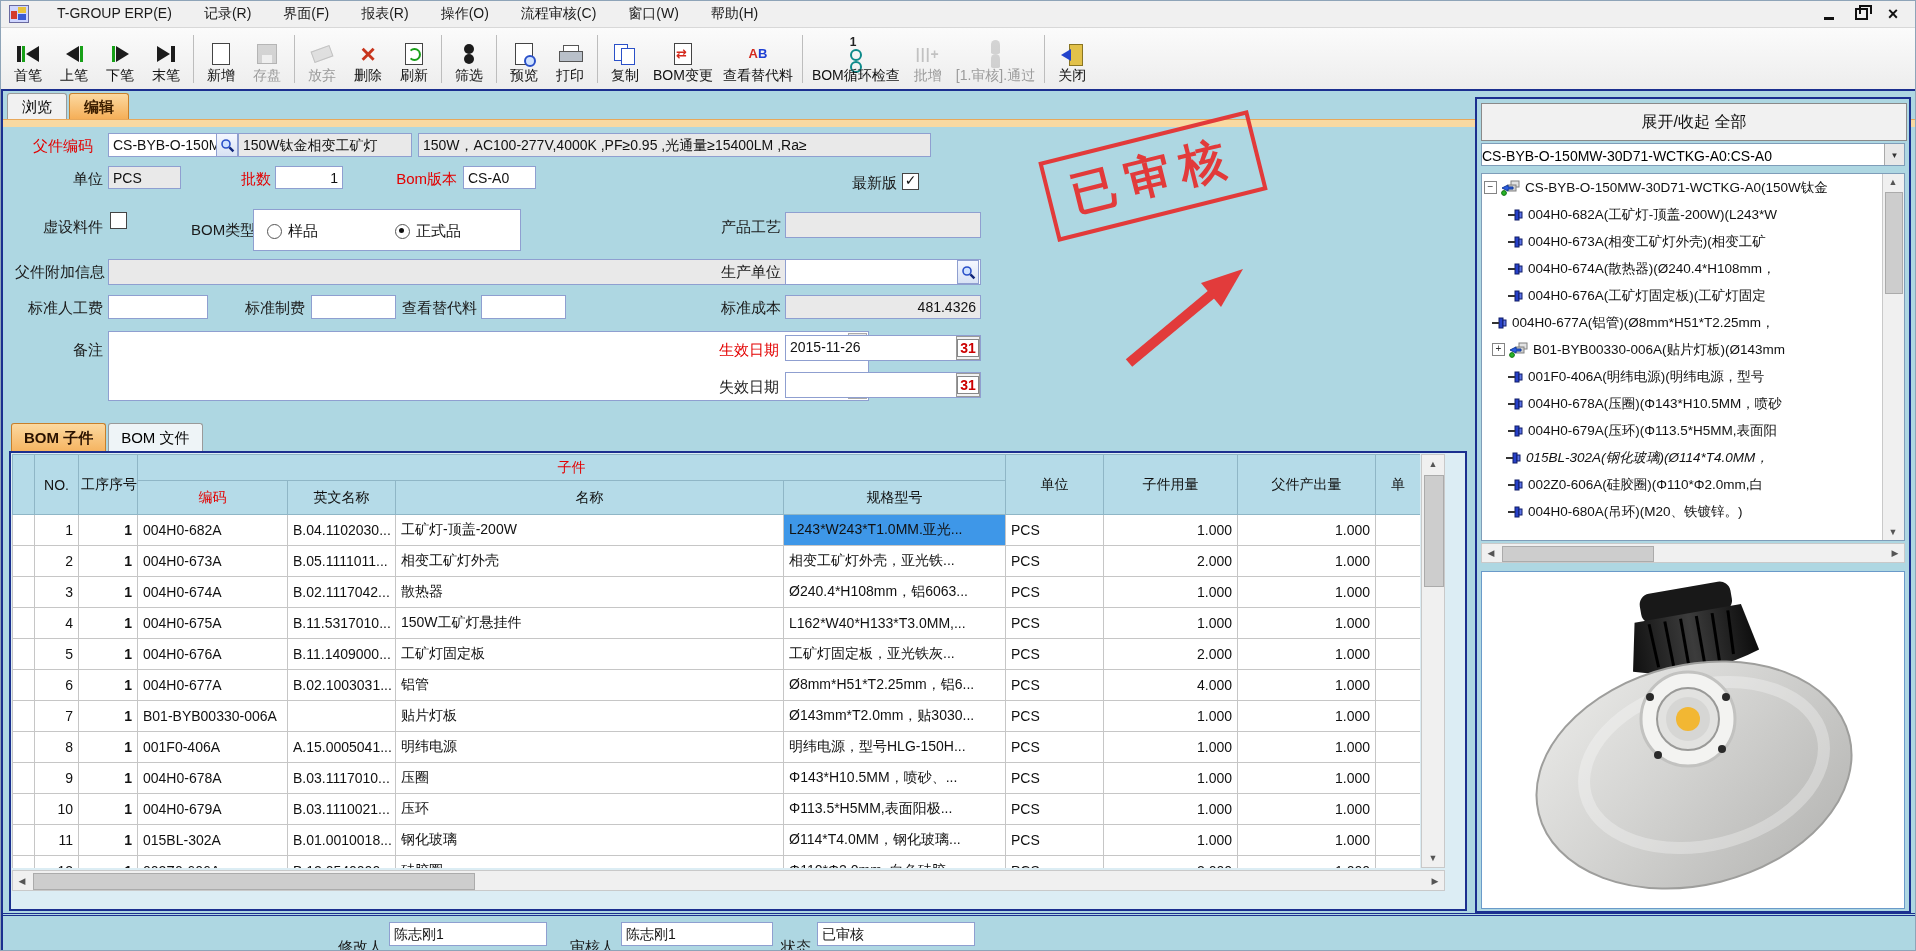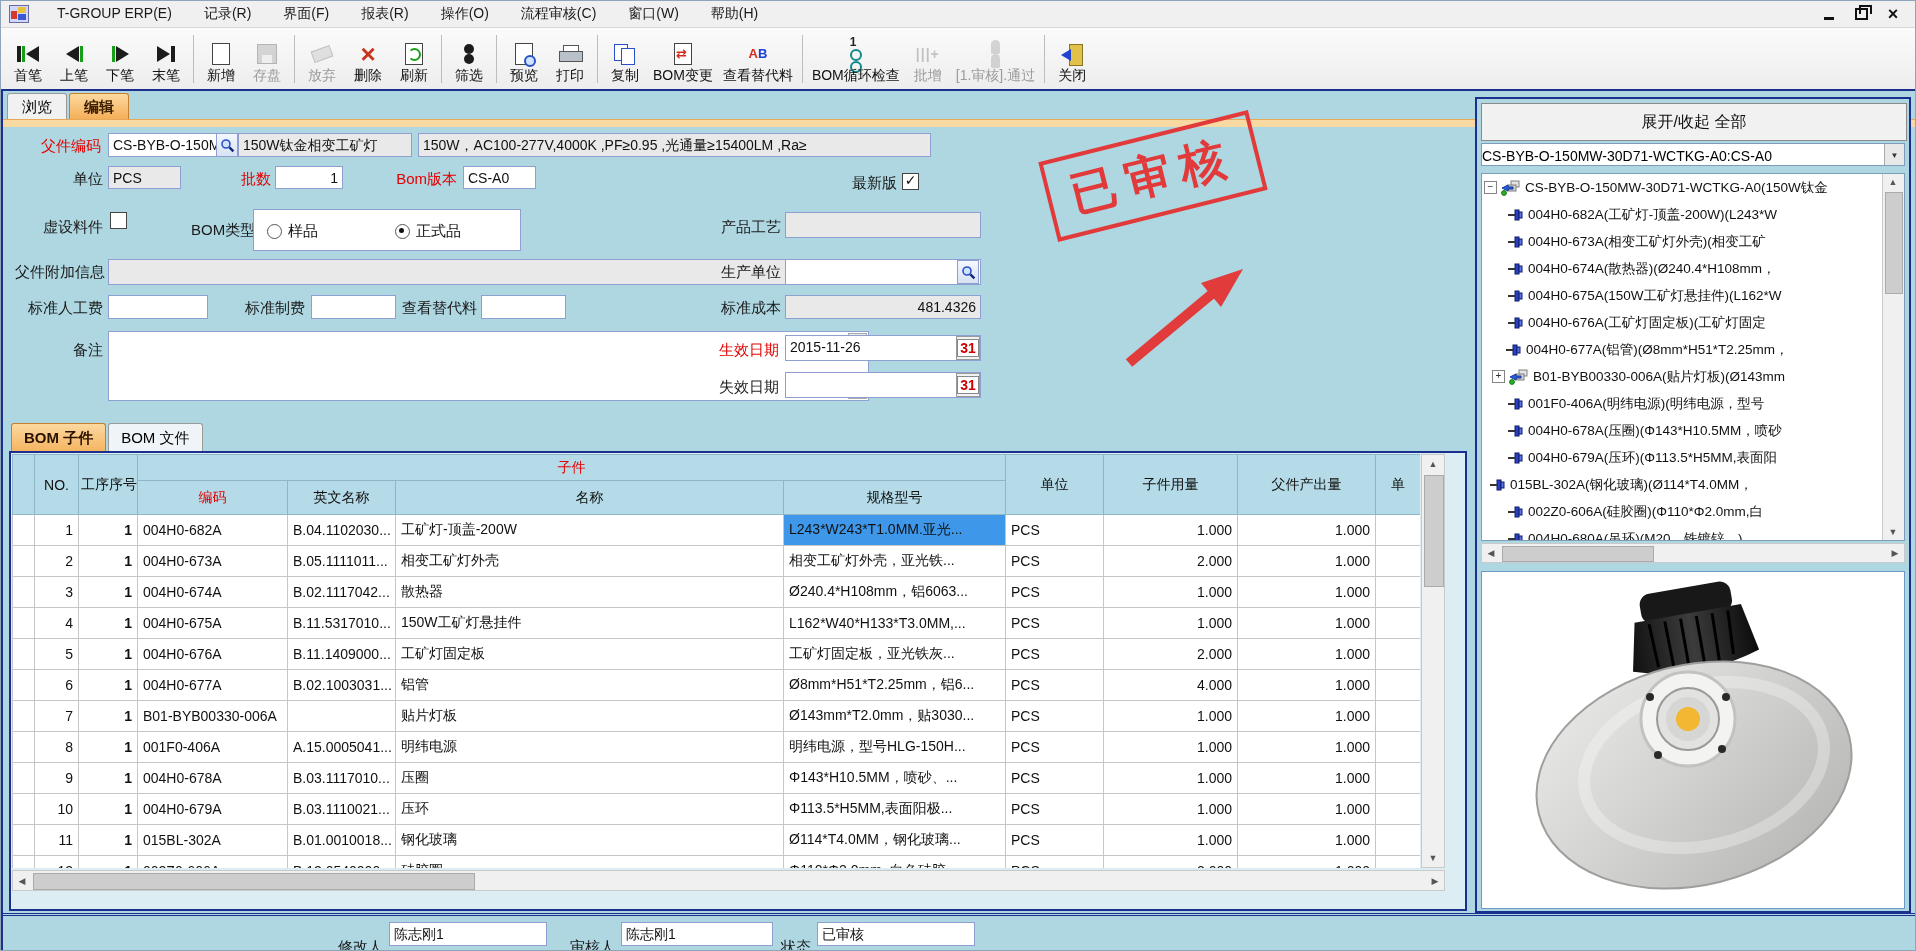--- a/index.html
+++ b/index.html
@@ -307,21 +307,21 @@
     </div>
 
   <div class="client">
 
     <div class="main-tabs">
       <div class="mtab">浏览</div>
       <div class="mtab active">编辑</div>
     </div>
     <div class="orange-strip"></div>
 
-    <div class="lbl red" style="left:18px;top:46px;width:80px;">父件编码</div>
+    <div class="lbl red" style="left:10px;top:46px;width:80px;">父件编码</div>
     <div class="fld" style="left:105px;top:42px;width:109px;height:24px;">CS-BYB-O-150MW-3</div>
     <div class="sbtn" style="left:213px;top:42px;">
         <svg width="15" height="15" viewBox="0 0 15 15">
           <circle cx="6" cy="6" r="4" fill="#cfe2ff" stroke="#2a50c8" stroke-width="1.6"></circle>
           <line x1="9.4" y1="9.4" x2="13.4" y2="13.4" stroke="#10267a" stroke-width="2.4"></line>
         </svg>
       </div>
     <div class="fld ro" style="left:235px;top:42px;width:174px;height:24px;">150W钛金相变工矿灯</div>
     <div class="fld ro" style="left:415px;top:42px;width:513px;height:24px;">150W，AC100-277V,4000K ,PF≥0.95 ,光通量≥15400LM ,Ra≥</div>
 
@@ -650,31 +650,23 @@
                 <line x1="0" y1="7" x2="7" y2="7" stroke="#333" stroke-width="2"></line>
               </svg>
               <span class="tlabel">004H0-674A(散热器)(Ø240.4*H108mm，</span>
             </div>
             <div class="titem" style="padding-left: 26px;">
               <svg width="16" height="14" viewBox="0 0 16 14" style="flex:none">
                 <rect x="7" y="2" width="4" height="10" fill="#2741c9" stroke="#101d66"></rect>
                 <rect x="11" y="4" width="3" height="6" fill="#5d74e8" stroke="#101d66"></rect>
                 <line x1="0" y1="7" x2="7" y2="7" stroke="#333" stroke-width="2"></line>
               </svg>
-              <span class="tlabel">004H0-675A(150W工矿灯悬挂件)(L162*W</span>
-            </div>
-            <div class="titem" style="padding-left: 26px;">
-              <svg width="16" height="14" viewBox="0 0 16 14" style="flex:none">
-                <rect x="7" y="2" width="4" height="10" fill="#2741c9" stroke="#101d66"></rect>
-                <rect x="11" y="4" width="3" height="6" fill="#5d74e8" stroke="#101d66"></rect>
-                <line x1="0" y1="7" x2="7" y2="7" stroke="#333" stroke-width="2"></line>
-              </svg>
               <span class="tlabel">004H0-676A(工矿灯固定板)(工矿灯固定</span>
             </div>
-            <div class="titem" style="padding-left: 24px;">
+            <div class="titem" style="padding-left: 10px;">
               <svg width="16" height="14" viewBox="0 0 16 14" style="flex:none">
                 <rect x="7" y="2" width="4" height="10" fill="#2741c9" stroke="#101d66"></rect>
                 <rect x="11" y="4" width="3" height="6" fill="#5d74e8" stroke="#101d66"></rect>
                 <line x1="0" y1="7" x2="7" y2="7" stroke="#333" stroke-width="2"></line>
               </svg>
               <span class="tlabel">004H0-677A(铝管)(Ø8mm*H51*T2.25mm，</span>
             </div>
             <div class="titem" style="padding-left: 10px;">
               <span class="exp">+</span>
               <svg width="20" height="16" viewBox="0 0 20 16" style="flex:none">
@@ -702,21 +694,21 @@
               <span class="tlabel">004H0-678A(压圈)(Φ143*H10.5MM，喷砂</span>
             </div>
             <div class="titem" style="padding-left: 26px;">
               <svg width="16" height="14" viewBox="0 0 16 14" style="flex:none">
                 <rect x="7" y="2" width="4" height="10" fill="#2741c9" stroke="#101d66"></rect>
                 <rect x="11" y="4" width="3" height="6" fill="#5d74e8" stroke="#101d66"></rect>
                 <line x1="0" y1="7" x2="7" y2="7" stroke="#333" stroke-width="2"></line>
               </svg>
               <span class="tlabel">004H0-679A(压环)(Φ113.5*H5MM,表面阳</span>
             </div>
-            <div class="titem" style="padding-left: 8px;">
+            <div class="titem" style="padding-left: 24px; font-style: italic;">
               <svg width="16" height="14" viewBox="0 0 16 14" style="flex:none">
                 <rect x="7" y="2" width="4" height="10" fill="#2741c9" stroke="#101d66"></rect>
                 <rect x="11" y="4" width="3" height="6" fill="#5d74e8" stroke="#101d66"></rect>
                 <line x1="0" y1="7" x2="7" y2="7" stroke="#333" stroke-width="2"></line>
               </svg>
               <span class="tlabel">015BL-302A(钢化玻璃)(Ø114*T4.0MM，</span>
             </div>
             <div class="titem" style="padding-left: 26px;">
               <svg width="16" height="14" viewBox="0 0 16 14" style="flex:none">
                 <rect x="7" y="2" width="4" height="10" fill="#2741c9" stroke="#101d66"></rect>

